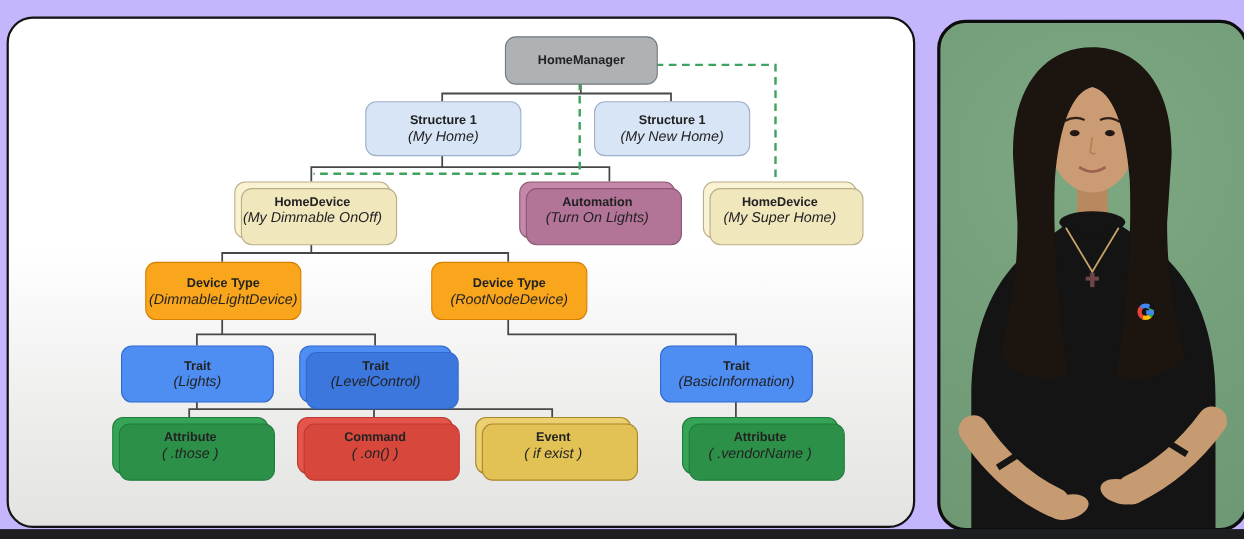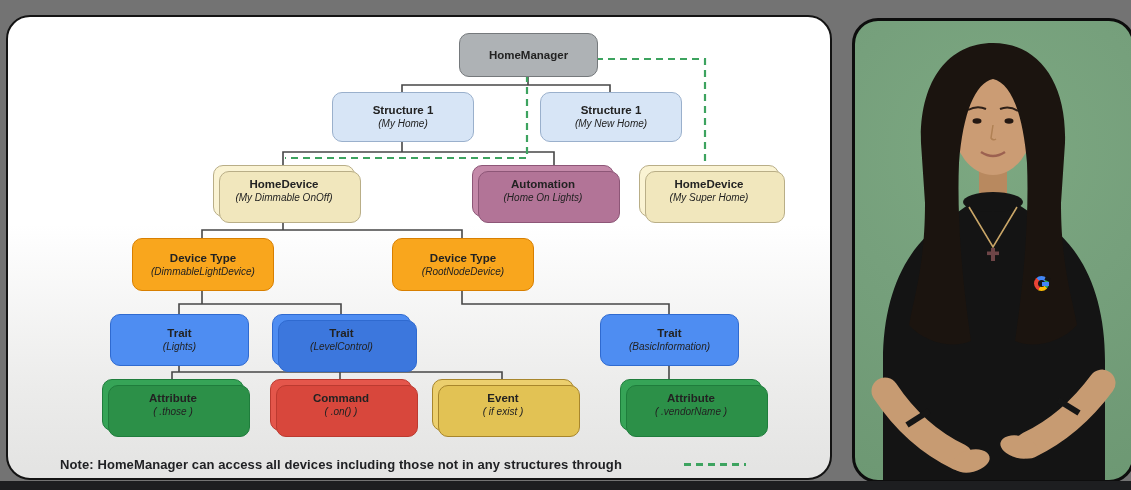--- a/index.html
+++ b/index.html
@@ -1,36 +1,36 @@
 <!DOCTYPE html>
 <html><head>
 <meta charset="utf-8">
 <style>
   html,body { margin:0; padding:0; background:#ffffff; }
   .stage {
-    position:relative; width:1131px; height:490px; background:#737373;
+    position:relative; width:1131px; height:490px; background:#c4b5fd;
     font-family:"Liberation Sans", sans-serif; overflow:hidden;
   }
 
   
   .diagram-panel {
     position:absolute; left:6px; top:15px; width:822px; height:461px;
     border:2px solid #131313; border-radius:24px;
     background:linear-gradient(180deg,#ffffff 0%,#ffffff 45%,#ececeb 80%,#e3e3e2 100%);
   }
   .connectors { position:absolute; left:0; top:0; }
 
   .node {
     position:absolute; z-index:1; border-radius:10px;
     display:flex; flex-direction:column; align-items:center; justify-content:center;
     text-align:center; color:#222222;
     background:var(--fill); border:1.6px solid var(--stroke);
   }
   .node .l1 { font-size:11.5px; font-weight:700; line-height:14px; }
-  .node .l2 { font-size:10px; font-style:italic; line-height:14px; }
+  .node .l2 { font-size:13px; font-style:italic; line-height:14px; }
   .node.stacked::before {
     content:""; position:absolute; left:5px; top:5px; width:100%; height:100%;
     border-radius:10px; background:var(--stack,var(--fill));
     border:1.6px solid var(--stroke); z-index:-1;
   }
   .t-manager    { --fill:#aeb2b5; --stroke:#75797c; }
   .t-structure  { --fill:#d7e5f6; --stroke:#9ab0cc; }
   .t-homedevice { --fill:#faf3d3; --stroke:#b9ae87; --stack:#f1e7bd; }
   .t-automation { --fill:#c489a9; --stroke:#8d5677; --stack:#b27497; }
   .t-devicetype { --fill:#f9a61d; --stroke:#d87f00; }
@@ -110,21 +110,21 @@
       <div class="l2">(My New Home)</div>
     </div>
 
     <div class="node t-homedevice stacked" style="left:205px;top:148px;width:140px;height:50px">
       <div class="l1">HomeDevice</div>
       <div class="l2">(My Dimmable OnOff)</div>
     </div>
 
     <div class="node t-automation stacked" style="left:464px;top:148px;width:140px;height:50px">
       <div class="l1">Automation</div>
-      <div class="l2">(Home On Lights)</div>
+      <div class="l2">(Turn On Lights)</div>
     </div>
 
     <div class="node t-homedevice stacked" style="left:631px;top:148px;width:138px;height:50px">
       <div class="l1">HomeDevice</div>
       <div class="l2">(My Super Home)</div>
     </div>
 
     <div class="node t-devicetype" style="left:124px;top:221px;width:140px;height:51px">
       <div class="l1">Device Type</div>
       <div class="l2">(DimmableLightDevice)</div>
@@ -163,24 +163,20 @@
     <div class="node t-command stacked" style="left:262px;top:362px;width:140px;height:50px">
       <div class="l1">Command</div>
       <div class="l2">( .on() )</div>
     </div>
 
     <div class="node t-attribute stacked" style="left:612px;top:362px;width:140px;height:50px">
       <div class="l1">Attribute</div>
       <div class="l2">( .vendorName )</div>
     </div>
 
-    <div class="note-row">
-      <span class="note-text">Note: HomeManager can access all devices including those not in any structures through</span>
-      <span class="dash-swatch"></span>
-    </div>
   </div>
 
   <div class="video-panel">
     <svg class="presenter-svg" width="277" height="459" viewBox="0 0 277 459">
 
       <rect x="124" y="132" width="28" height="52" rx="9" fill="#b8895f"></rect>
 
       <path d="M28,459 L28,340 C28,272 52,222 96,196 L124,176 L152,176 L182,196 C226,222 250,272 250,340 L250,459 Z" fill="#141414"></path>
       <ellipse cx="138" cy="181" rx="30" ry="10" fill="#141414"></ellipse>
 

